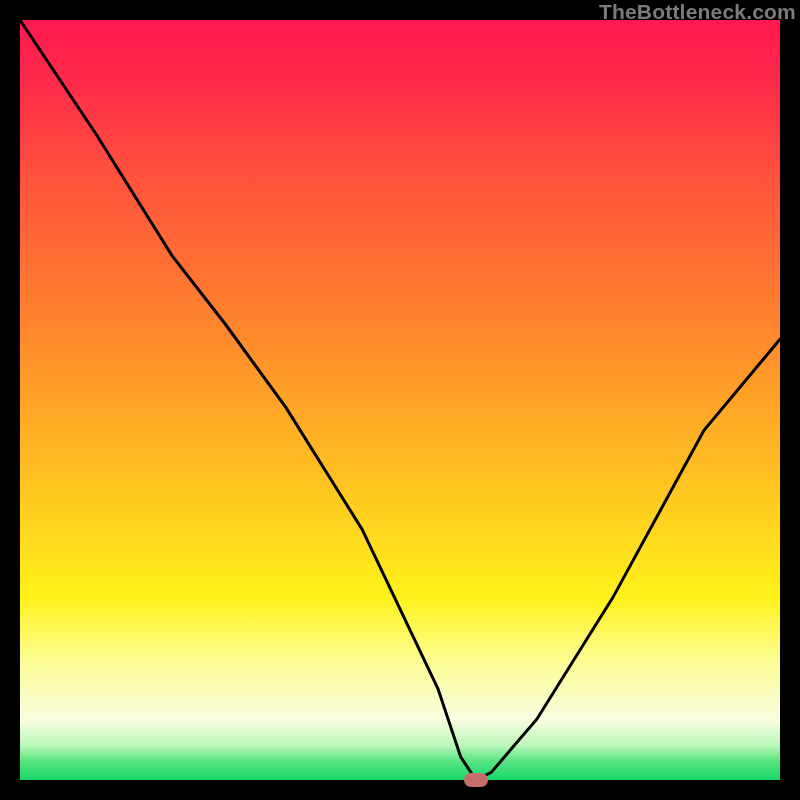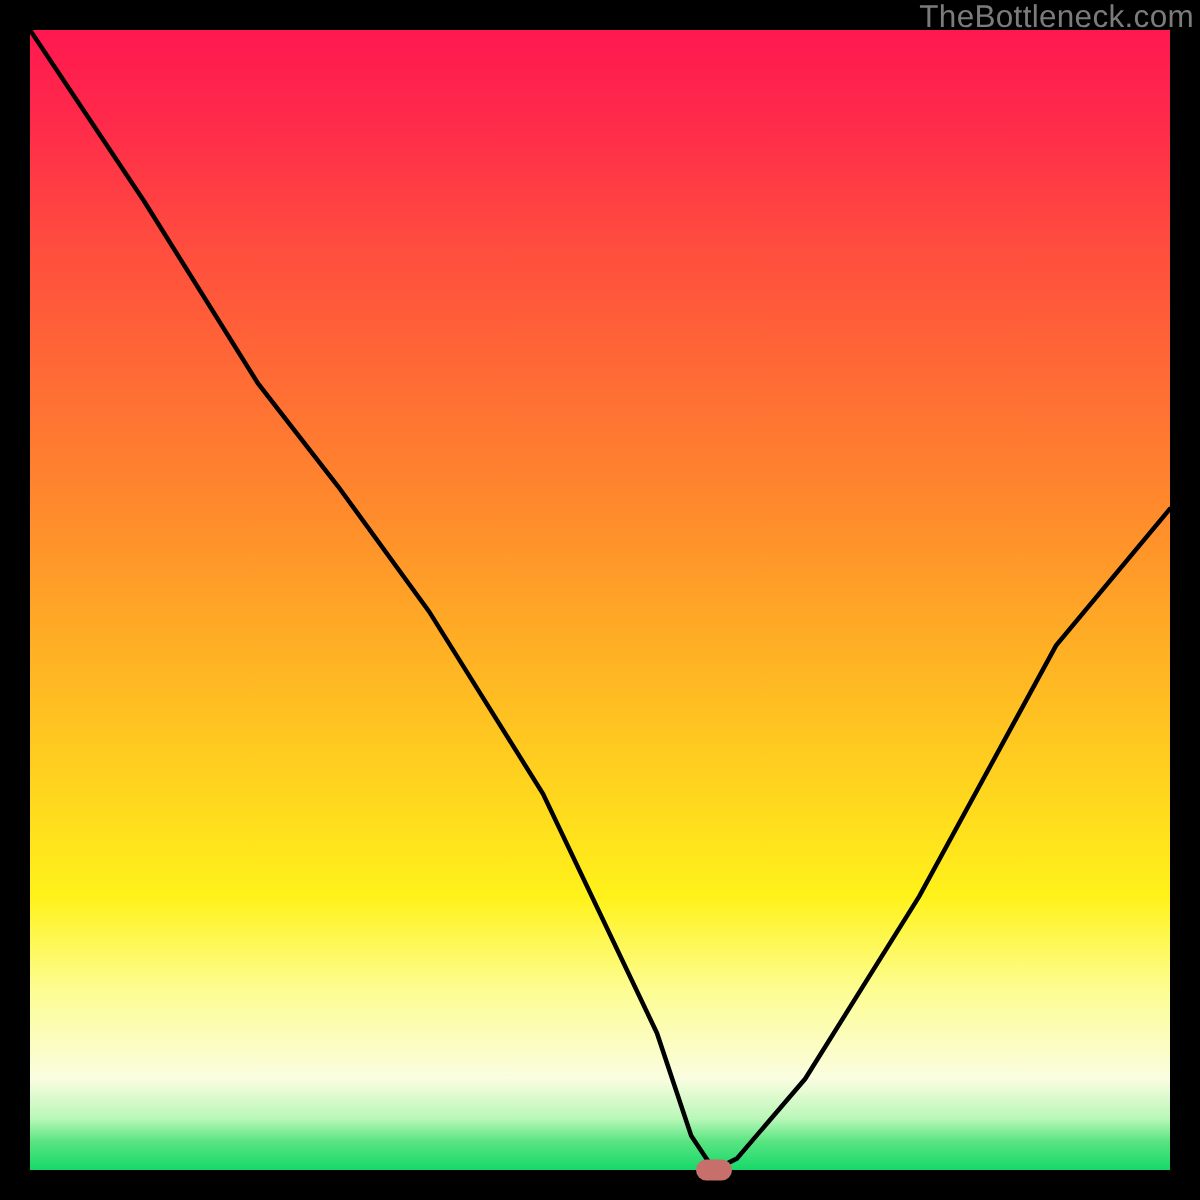--- a/index.html
+++ b/index.html
@@ -58,21 +58,21 @@
     background: #c66f6b;
     transform: translate(-50%, -50%);
   }
   .watermark {
     position: absolute;
     top: 0;
     right: 4px;
     color: #7b7b7b;
     font-size: 21px;
     letter-spacing: 0.2px;
-    font-weight: 400;
+    font-weight: 700;
   }
 </style>
 </head>
 <body>
 
 <div class="watermark">TheBottleneck.com</div>
 
 <div class="plot-frame">
 
   <div class="gradient-area"></div>

